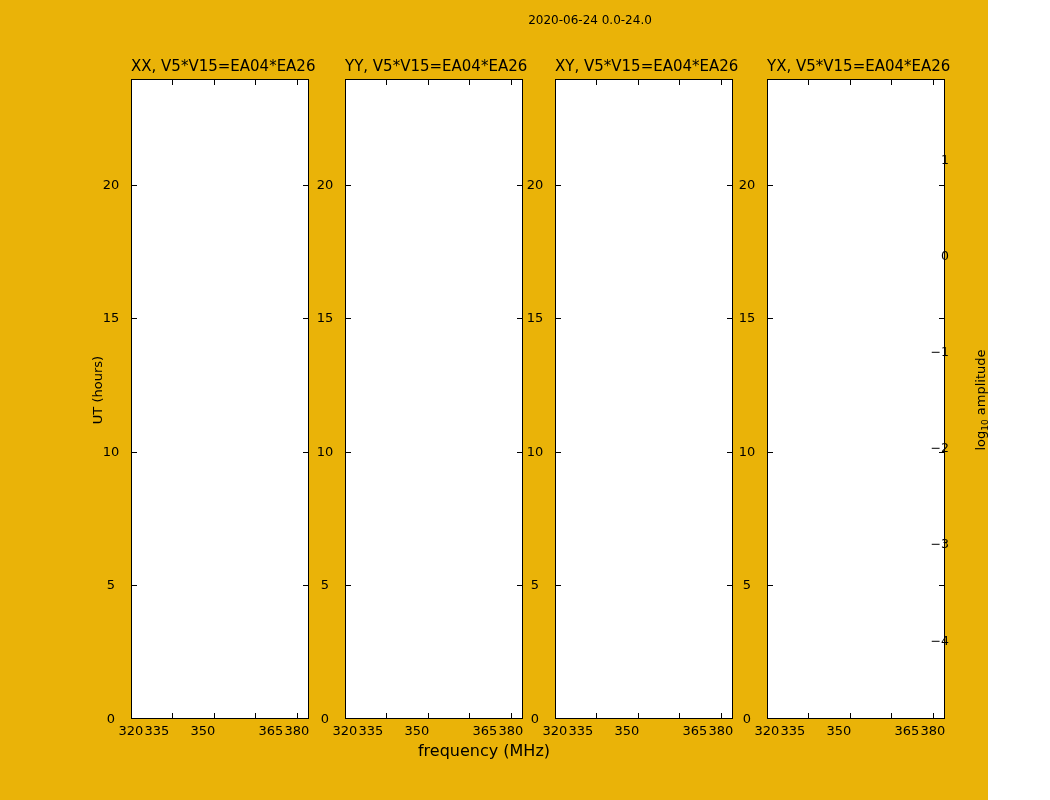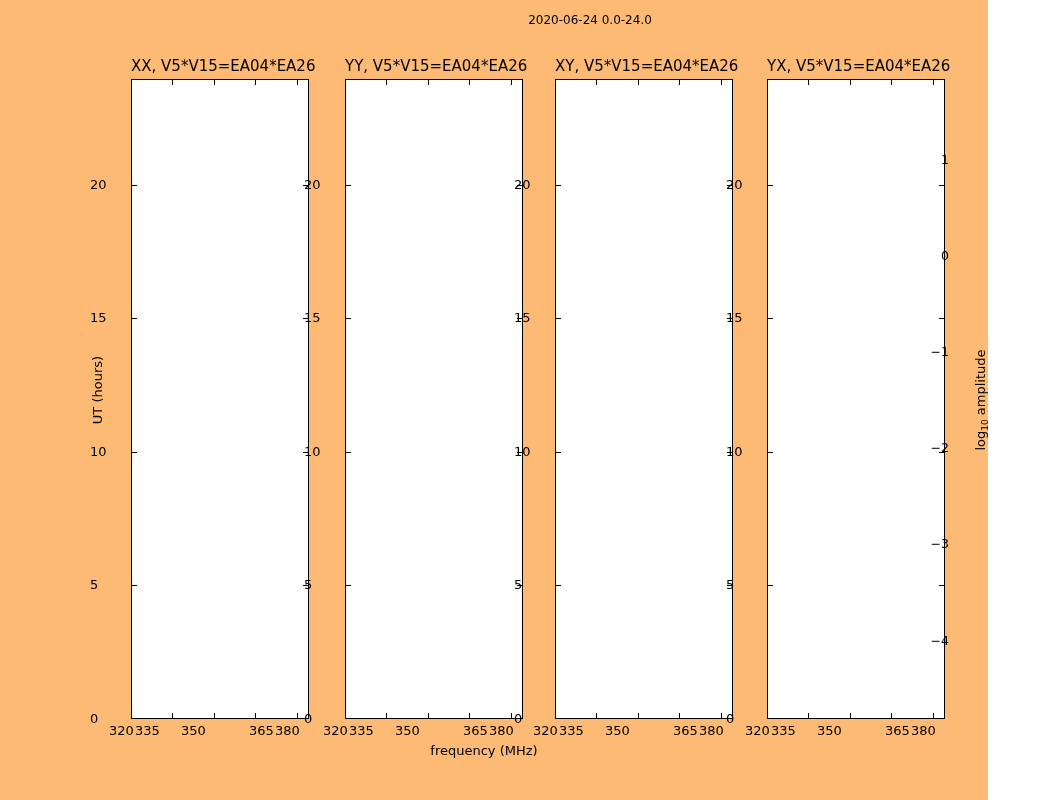--- a/index.html
+++ b/index.html
@@ -1,20 +1,20 @@
 <!DOCTYPE html>
 <html><head>
 <meta charset="utf-8">
 <style>
   html, body { margin: 0; padding: 0; background: #ffffff; }
   .fig {
     position: relative;
     width: 988px;
     height: 800px;
-    background: #fdba74;
+    background: #eab308;
     font-family: "DejaVu Sans", "Liberation Sans", sans-serif;
     color: #000000;
     overflow: hidden;
     text-decoration: underline;
   }
   .suptitle {
     position: absolute;
     left: 590px; top: 13px;
     transform: translateX(-50%);
     font-size: 12px; line-height: 14px;
@@ -57,48 +57,48 @@
       linear-gradient(#000,#000) 0 505px/5px 1px no-repeat,
       
       linear-gradient(#000,#000) 100% 105px/5px 1px no-repeat,
       linear-gradient(#000,#000) 100% 238px/5px 1px no-repeat,
       linear-gradient(#000,#000) 100% 372px/5px 1px no-repeat,
       linear-gradient(#000,#000) 100% 505px/5px 1px no-repeat,
       #ffffff;
   }
   .yt {
     position: absolute;
-    right: 189px;
+    right: 183px;
     width: 30px; height: 16px;
-    text-align: left;
+    text-align: center;
     font-size: 13px; line-height: 16px;
   }
   .yt0 { top: 119px; } .yt1 { top: 252px; } .yt2 { top: 386px; }
   .yt3 { top: 519px; } .yt4 { top: 653px; }
   .xt {
     position: absolute;
     top: 665px;
     width: 44px; height: 16px;
-    text-align: left;
+    text-align: center;
     font-size: 13px; line-height: 16px;
   }
   .xt0 { left: -22px; } .xt1 { left: 4px; } .xt2 { left: 50px; }
   .xt3 { left: 118px; } .xt4 { left: 144px; }
   .ylabel {
     position: absolute;
     left: 97px; top: 390px;
     transform: translate(-50%,-50%) rotate(-90deg);
     font-size: 13px; line-height: 15px;
     white-space: nowrap;
   }
   .xlabel {
     position: absolute;
     left: 484px; top: 750px;
     transform: translate(-50%,-50%);
-    font-size: 13px; line-height: 15px;
+    font-size: 16px; line-height: 15px;
     white-space: nowrap;
   }
   .cbar-bar {
     position: absolute;
     left: 1016px; top: 159px;
     width: 19px; height: 483px;
     box-sizing: border-box;
     border: 1px solid #333;
     background:
       

